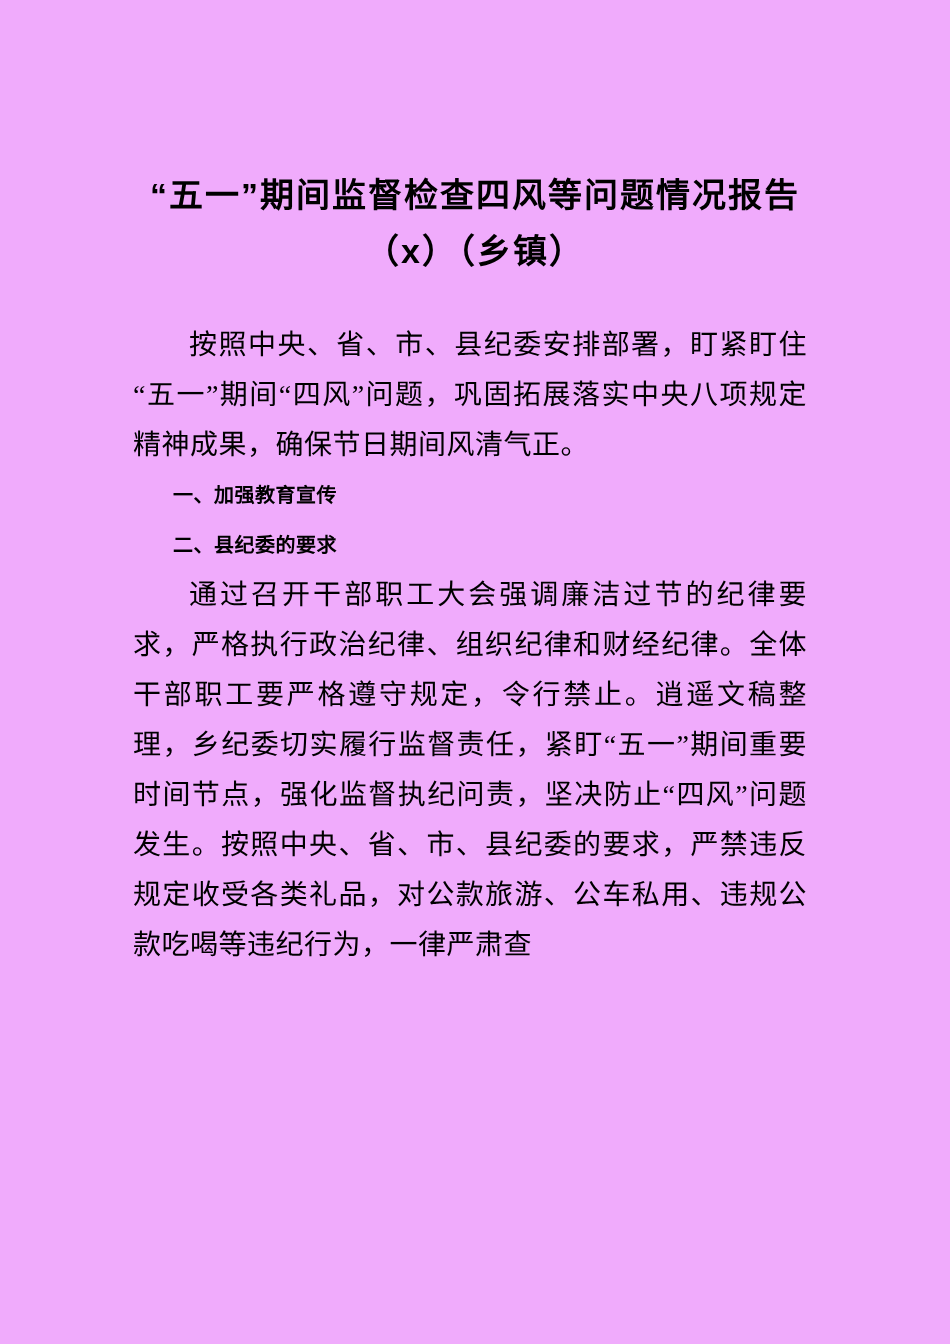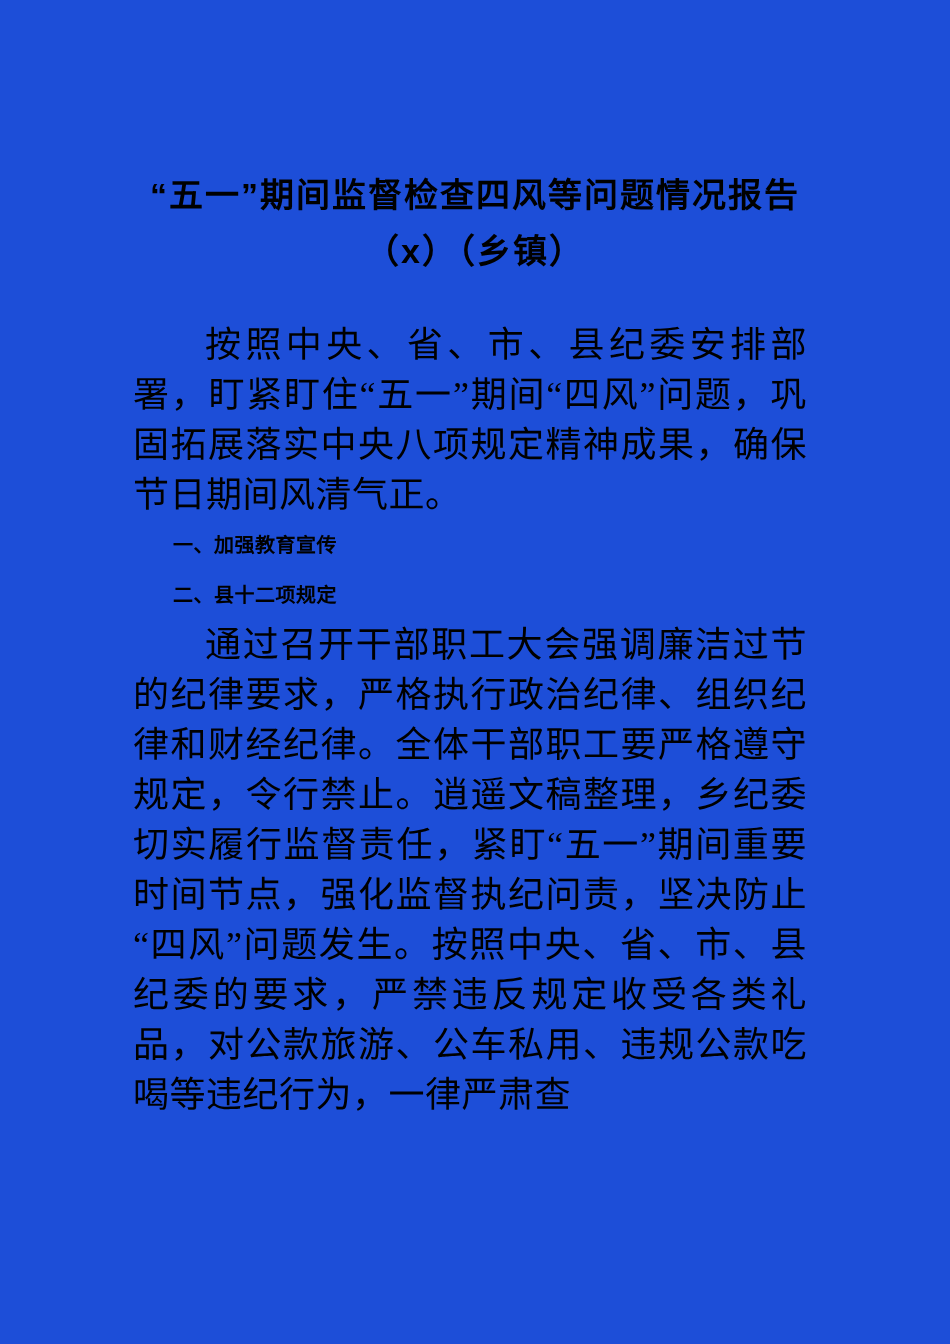--- a/index.html
+++ b/index.html
@@ -5,42 +5,42 @@
   html, body {
     margin: 0;
     padding: 0;
     background: #ffffff;
   }
   .page {
     position: relative;
     width: 950px;
     height: 1344px;
     margin: 0 auto;
-    background: #1d4ed8;
+    background: #f0abfc;
     color: #000000;
     overflow: hidden;
   }
   .doc-title {
     margin: 167px 133px 0 133px;
     text-align: center;
     font-family: "Liberation Sans", "DejaVu Sans", sans-serif;
     font-weight: bold;
     font-size: 34px;
     line-height: 56px;
     letter-spacing: 2px;
     color: #000000;
   }
   .doc-body {
     margin: 41px 143px 0 133px; 
   }
   .para {
     margin: 0;
     font-family: "Liberation Serif", "DejaVu Serif", serif;
     font-weight: normal;
-    font-size: 36px;
+    font-size: 28px;
     line-height: 50px;
     letter-spacing: 0.5px;
     text-align: justify;
     text-justify: inter-character;
     text-indent: 2em;
     color: #000000;
   }
   .heading {
     margin: 0;
     font-family: "Liberation Sans", "DejaVu Sans", sans-serif;
@@ -59,19 +59,19 @@
 
   <h1 class="doc-title">“五一”期间监督检查四风等问题情况报告（x）（乡镇）</h1>
 
   <div class="doc-body">
 
     <p class="para">按照中央、省、市、县纪委安排部署，盯紧盯住“五一”期间“四风”问题，巩固拓展落实中央八项规定精神成果，确保节日期间风清气正。</p>
 
     <h2 class="heading">一、加强教育宣传</h2>
 
 
-    <h2 class="heading">二、县十二项规定</h2>
+    <h2 class="heading">二、县纪委的要求</h2>
 
     <p class="para">通过召开干部职工大会强调廉洁过节的纪律要求，严格执行政治纪律、组织纪律和财经纪律。全体干部职工要严格遵守规定，令行禁止。逍遥文稿整理，乡纪委切实履行监督责任，紧盯“五一”期间重要时间节点，强化监督执纪问责，坚决防止“四风”问题发生。按照中央、省、市、县纪委的要求，严禁违反规定收受各类礼品，对公款旅游、公车私用、违规公款吃喝等违纪行为，一律严肃查</p>
 
   </div>
 
 </div>
 
 </body></html>

